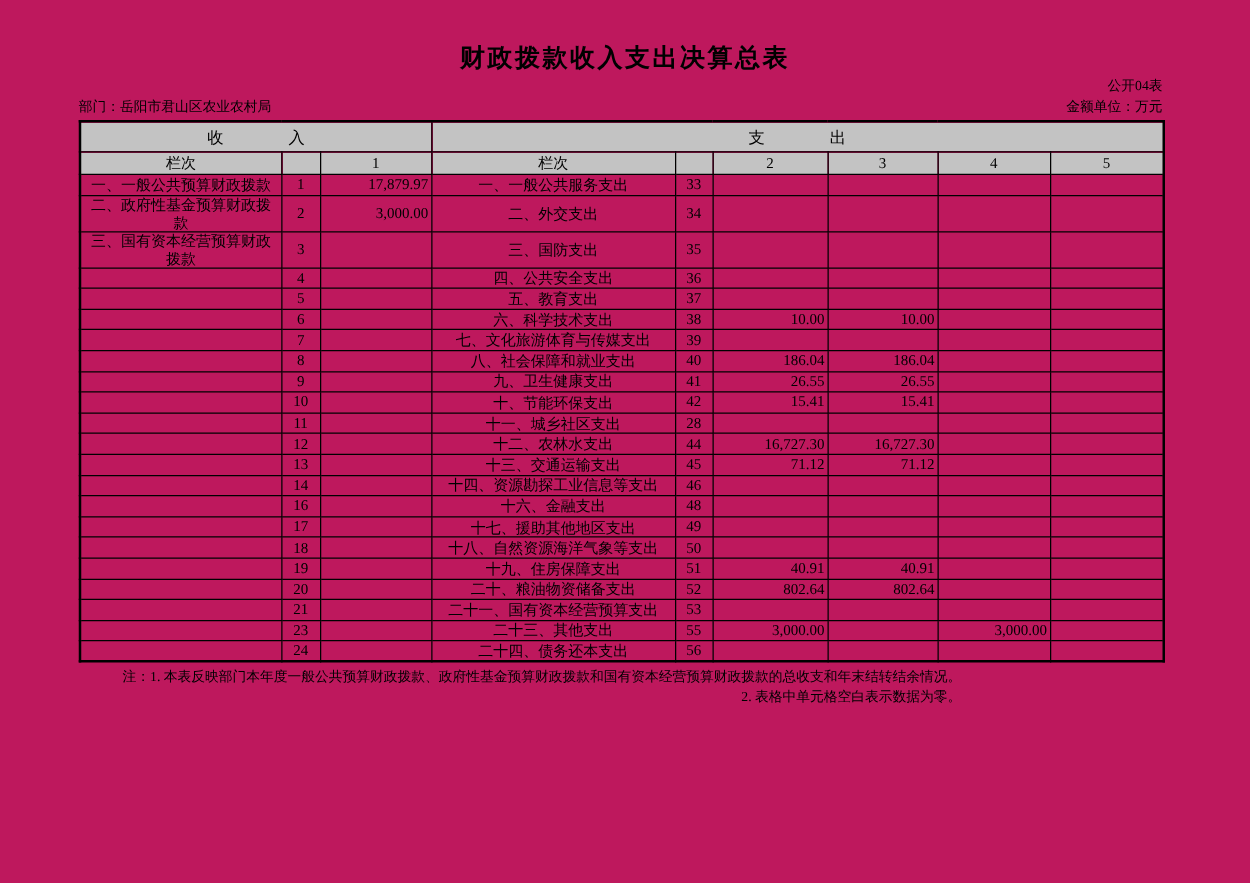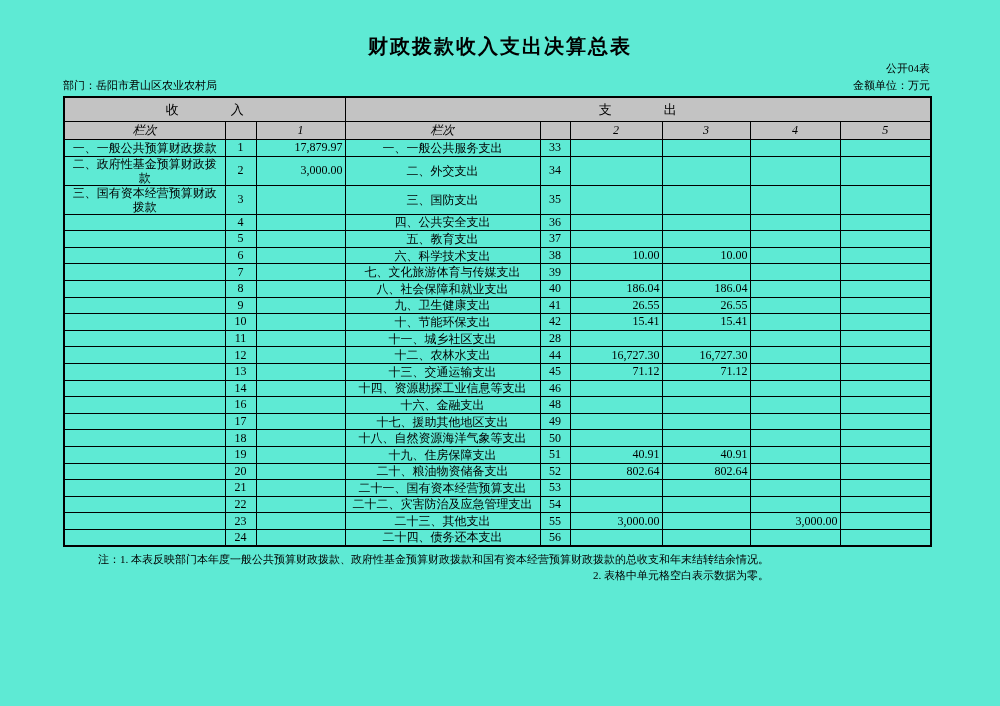--- a/index.html
+++ b/index.html
@@ -1,17 +1,17 @@
 <!DOCTYPE html>
 <html><head>
 <meta charset="utf-8">
 <style>
   html,body{margin:0;padding:0;}
   .page{
-    position:relative; width:1000px; height:706px; background:#5eead4;
+    position:relative; width:1000px; height:706px; background:#be185d;
     font-family:"Liberation Serif","DejaVu Serif",serif; color:#000;
     overflow:hidden;
   }
   .doc-title{
     position:absolute; top:33px; left:0; width:1000px;
     text-align:center; font-size:20px; font-weight:bold; letter-spacing:2px;
   }
   .table-code{
     position:absolute; top:61px; right:70px; font-size:11px;
   }
@@ -25,21 +25,21 @@
     border-collapse:collapse; table-layout:fixed; width:867px;
     border:2px solid #000;
   }
   .fin th,.fin td{
     border:1px solid #000; overflow:hidden; vertical-align:middle;
     font-size:12px; font-weight:normal; padding:0;
   }
   .fin thead th{ background:#c3c3c3; }
   .fin tr.h1 th{ height:23px; font-size:13px; text-align:center; }
   .fin tr.h2 th{ height:34px; line-height:15px; text-align:center; }
-  .fin tr.h3 th{ height:17px; text-align:center;font-style:italic; }
+  .fin tr.h3 th{ height:17px; text-align:center; }
   .fin tbody tr{ height:16.6px; }
   .fin td.item{ text-align:center; padding:0 2px; line-height:14px; word-break:break-all; }
   .fin td.line{ text-align:center; }
   .fin td.amt{ text-align:right; padding-right:2px; }
   .notes{ margin-top:4px; font-size:11px; line-height:16px;text-align:right; }
   .notes .n2{ padding-left:24px; }
 </style>
 </head>
 <body>
 
@@ -298,31 +298,20 @@
     <td class="amt"></td>
     <td class="item">二十一、国有资本经营预算支出</td>
     <td class="line">53</td>
     <td class="amt"></td>
     <td class="amt"></td>
     <td class="amt"></td>
     <td class="amt"></td>
   </tr>
           <tr>
     <td class="item"></td>
-    <td class="line">22</td>
-    <td class="amt"></td>
-    <td class="item">二十二、灾害防治及应急管理支出</td>
-    <td class="line">54</td>
-    <td class="amt"></td>
-    <td class="amt"></td>
-    <td class="amt"></td>
-    <td class="amt"></td>
-  </tr>
-          <tr>
-    <td class="item"></td>
     <td class="line">23</td>
     <td class="amt"></td>
     <td class="item">二十三、其他支出</td>
     <td class="line">55</td>
     <td class="amt">3,000.00</td>
     <td class="amt"></td>
     <td class="amt">3,000.00</td>
     <td class="amt"></td>
   </tr>
           <tr>

